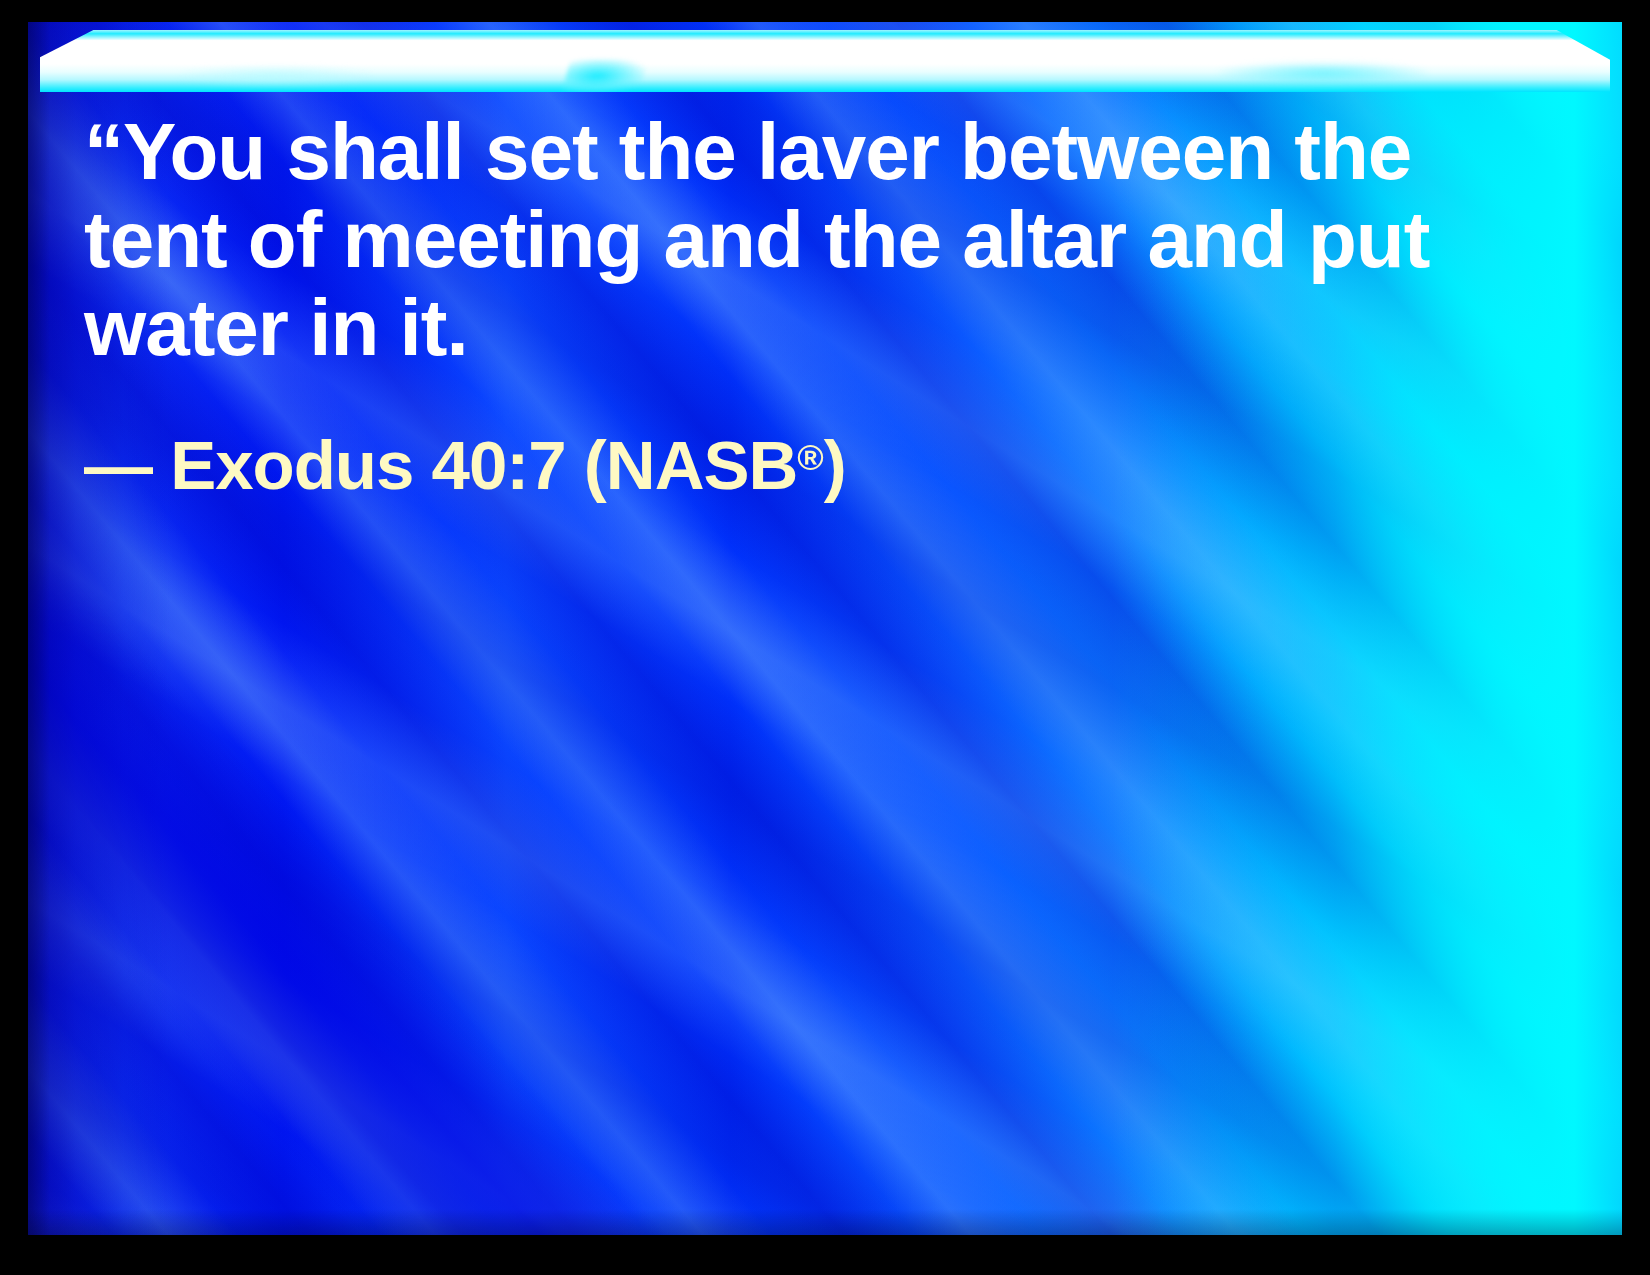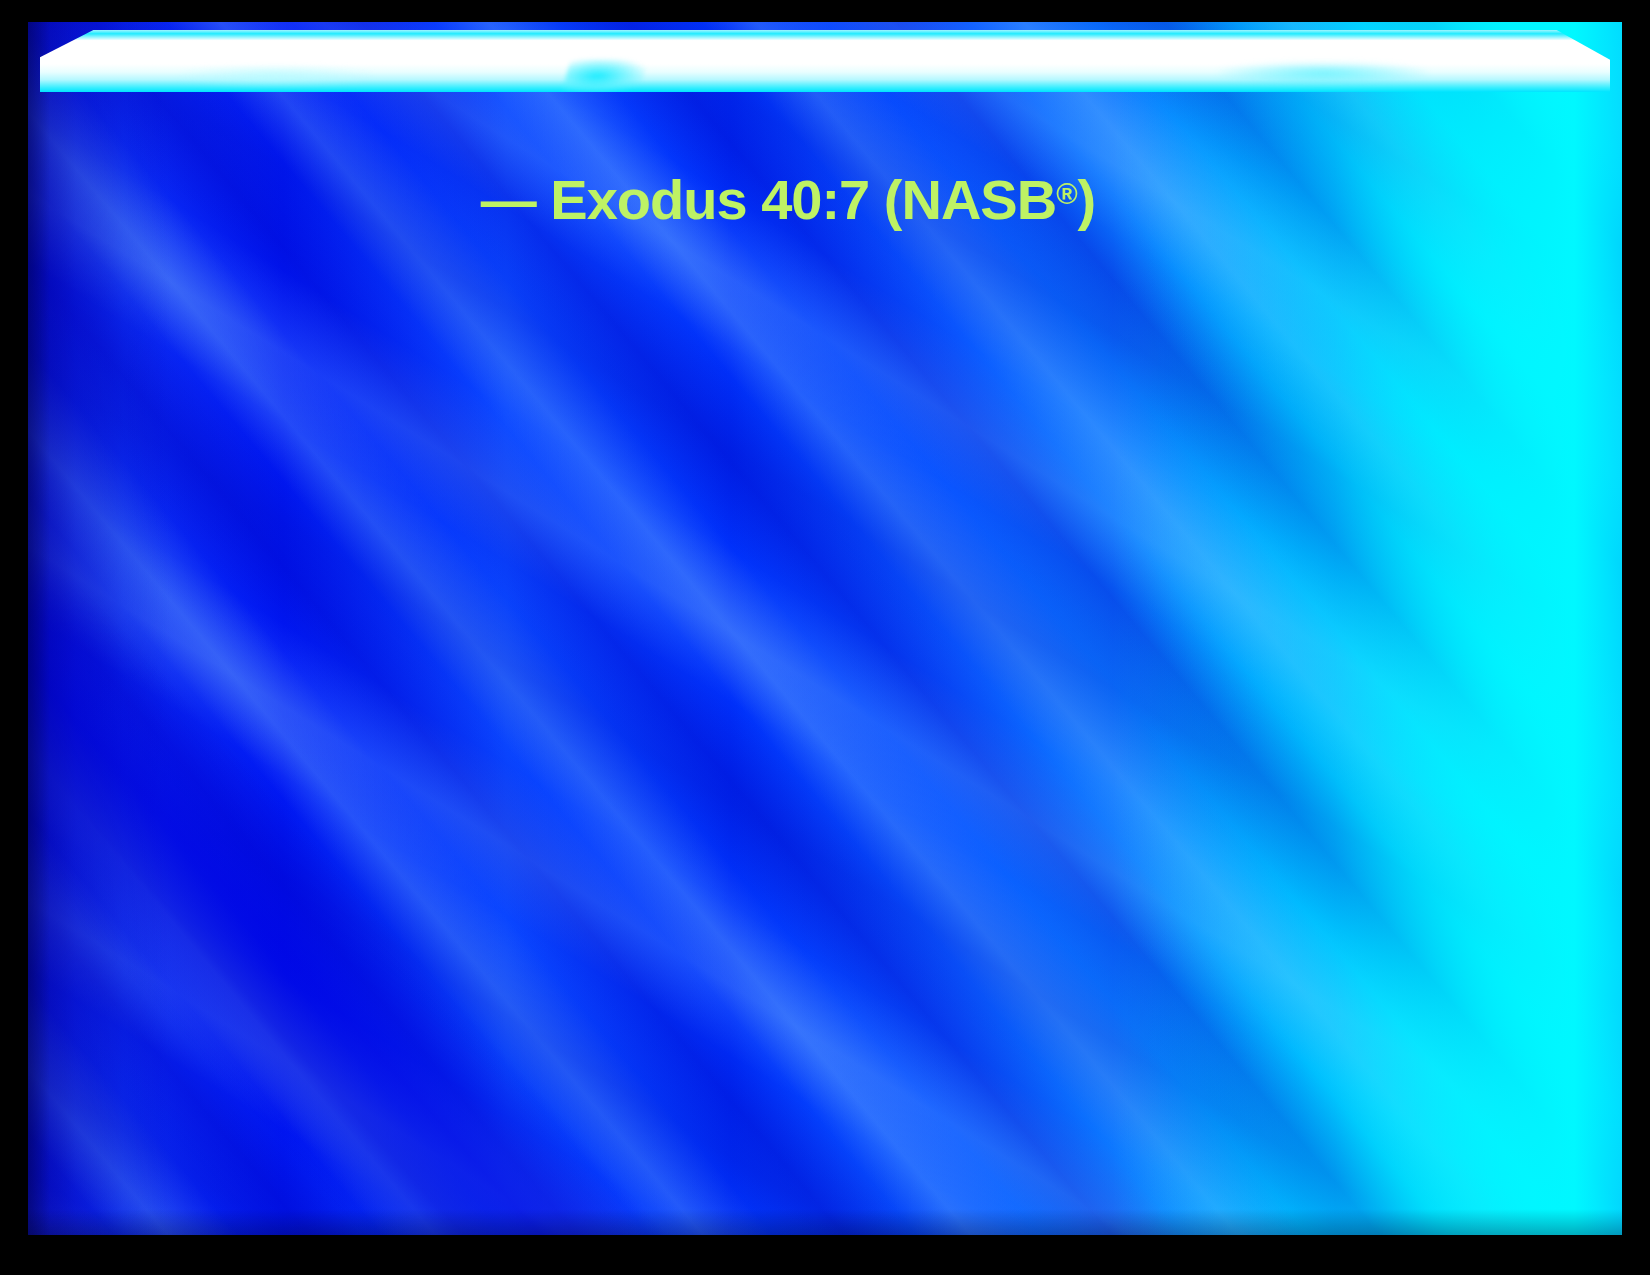--- a/index.html
+++ b/index.html
@@ -205,26 +205,26 @@
     color: #FFFFFF;
     font-family: "Liberation Sans", sans-serif;
     font-weight: bold;
     font-size: 80px;
     line-height: 88px;
     letter-spacing: -1px;
     white-space: pre-wrap;
   }
   #verse-attribution {
     margin: 46px 0 0 0;
-    text-align: center;
+    text-align: left;
     padding-right: 12px;
-    color: #bef264;
+    color: #fef9c3;
     font-family: "Liberation Sans", sans-serif;
     font-weight: bold;
-    font-size: 56px;
+    font-size: 69px;
     line-height: 80px;
     letter-spacing: -1px;
     white-space: nowrap;
   }
   #verse-attribution .reg-mark {
     font-size: 0.52em;
     vertical-align: 0.52em;
     letter-spacing: 0;
   }
 </style>
@@ -243,19 +243,20 @@
     <div id="bg-left-wash"></div>
     <div id="bg-vignette"></div>
 
     <div id="header-band">
       <div id="header-blob"></div>
       <div id="header-blob-2"></div>
       <div id="header-blob-3"></div>
     </div>
 
     <div id="verse-block">
+      <p id="verse-text">“You shall set the laver between the tent of meeting and the altar and put water in it.</p>
       <p id="verse-attribution">
         <span>—</span><span>&nbsp;</span><span>Exodus 40:7</span><span>&nbsp;</span><span>(</span><span>NASB</span><span class="reg-mark">®</span><span>)</span>
       </p>
     </div>
 
   </div>
 </div>
 
 </body></html>

